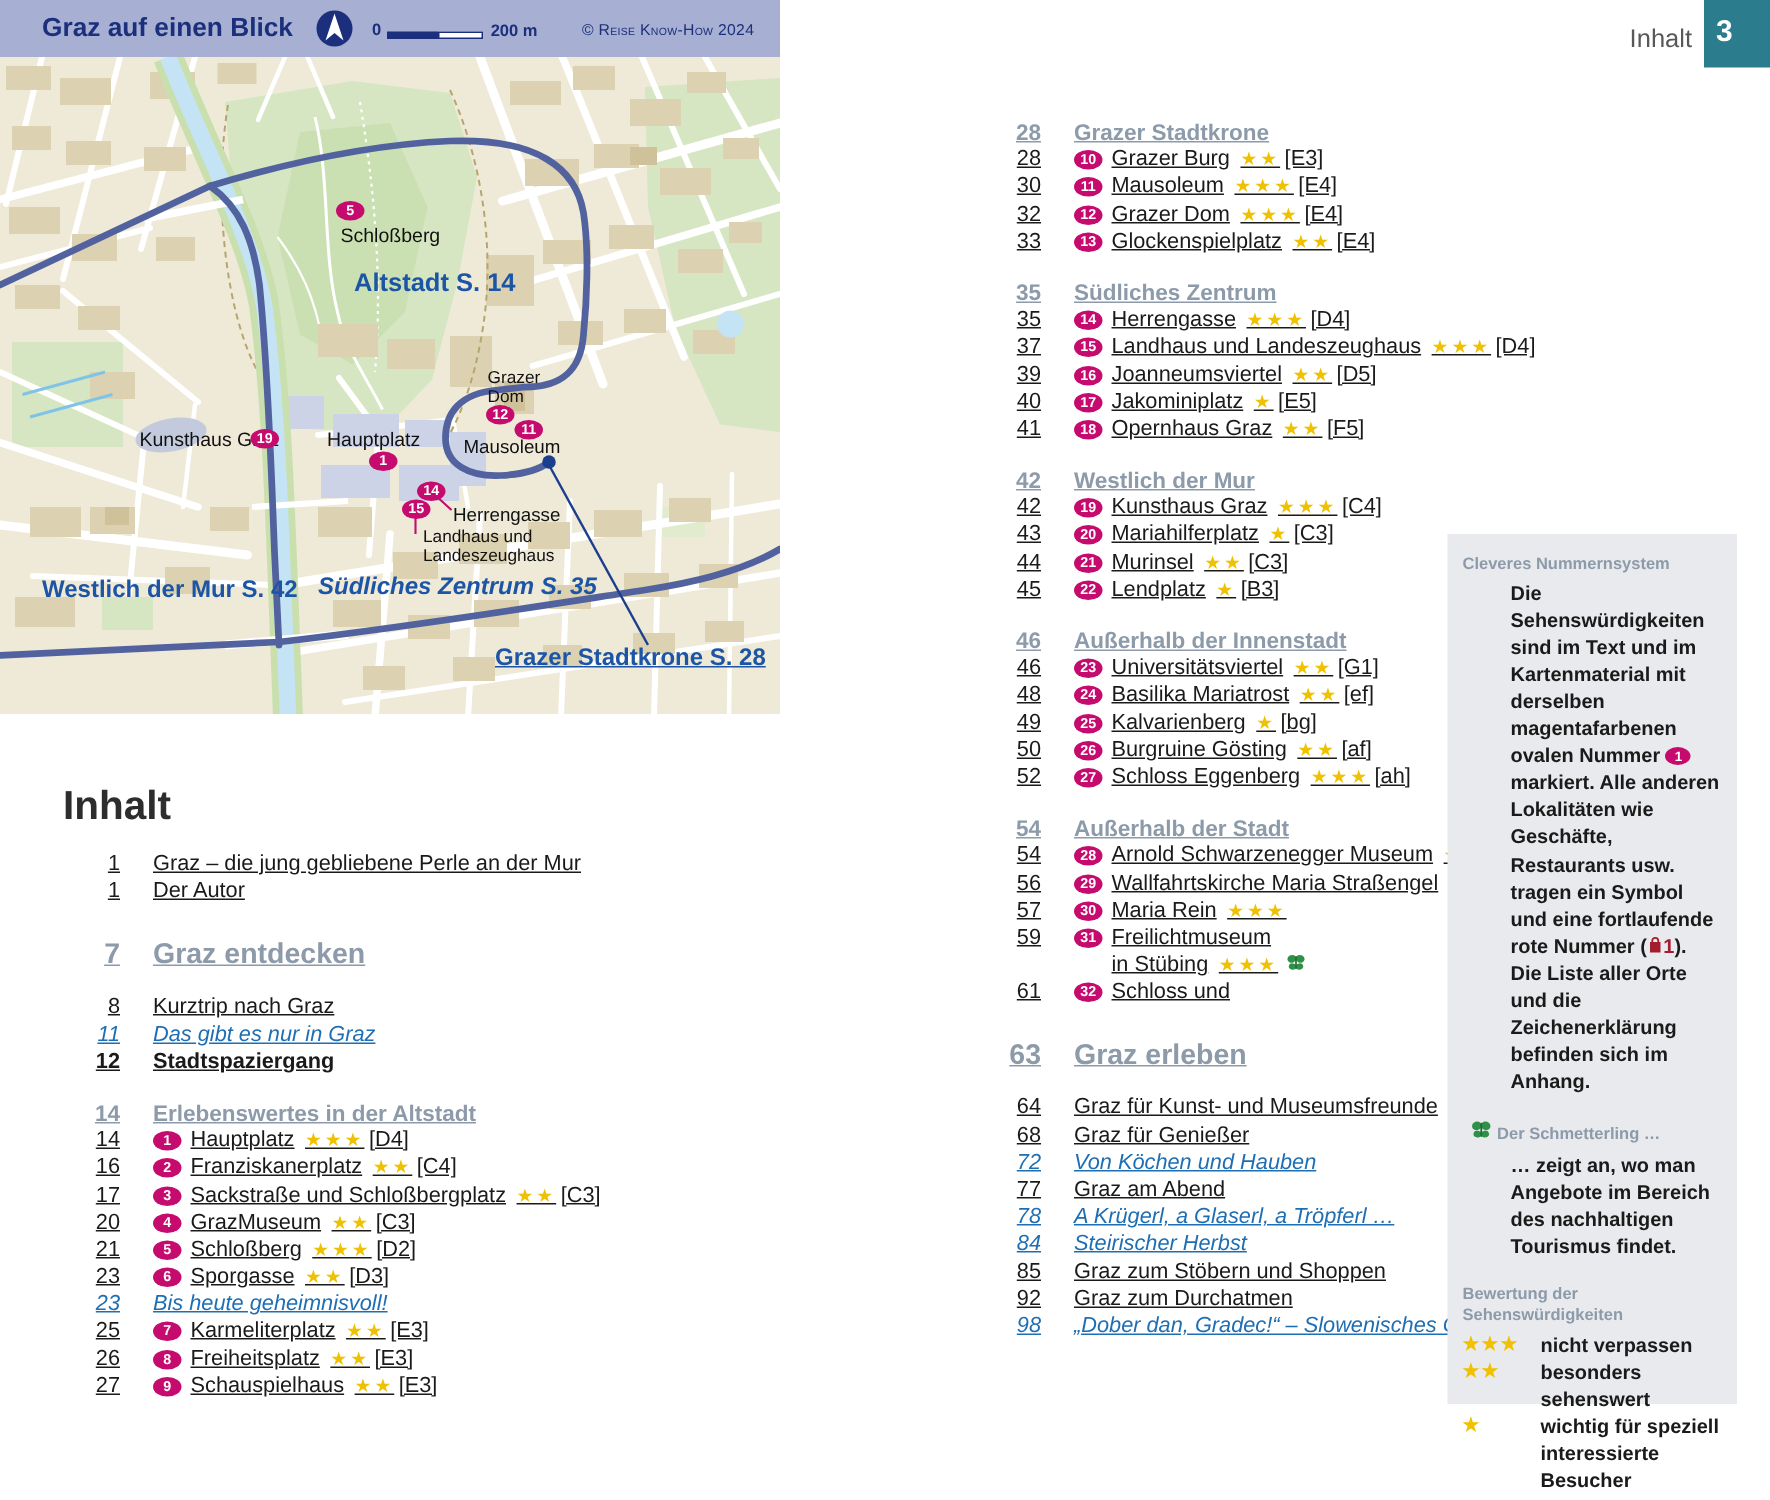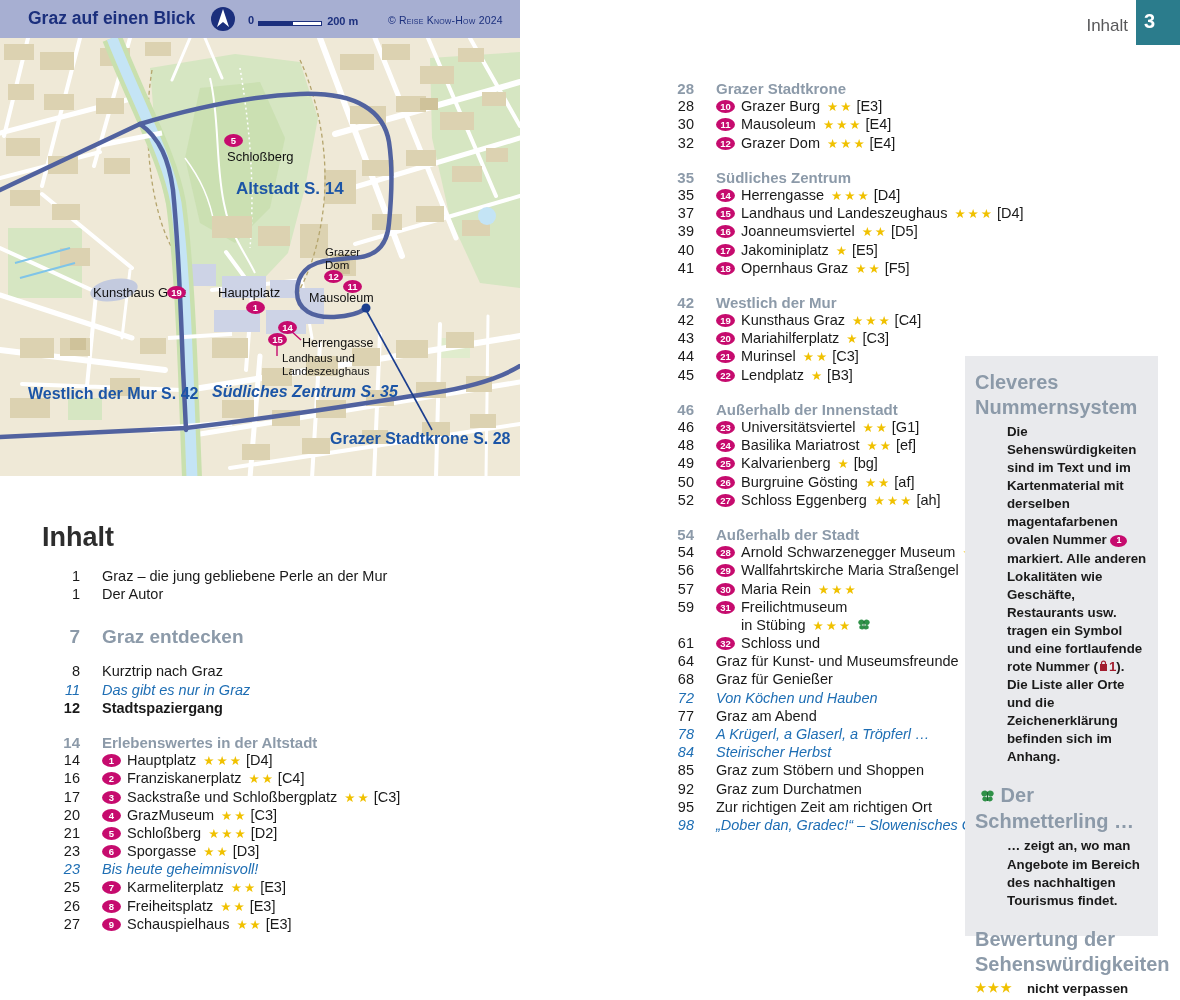--- a/index.html
+++ b/index.html
@@ -30,39 +30,39 @@
 
   
   #page-tab-label { position:absolute; right:52px; top:16px; font-size:17px; color:#58585a; }
   #page-tab-box { position:absolute; right:0; top:0; width:44px; height:45px; background:#2b7c8c;
                   color:#fff; font-size:20px; font-weight:bold; padding:10px 0 0 8px; }
 
   
   #toc-heading { position:absolute; left:42px; top:522px; font-size:27px; font-weight:bold; color:#2d2d2d; }
   #toc-left  { position:absolute; left:42px;  top:568px; width:580px; }
   #toc-right { position:absolute; left:662px; top:80px;  width:480px; }
-  .trow { display:flex; align-items:baseline; height:18.2px; font-size:14.5px; }
+  .trow { display:flex; align-items:baseline; height:18.2px; font-size:14.5px;text-decoration:underline; }
   .tnum { display:inline-block; text-align:right; flex:none; }
   #toc-left  .tnum { width:38px; margin-right:22px; }
   #toc-right .tnum { width:32px; margin-right:22px; }
   .tbody { white-space:nowrap; }
   .tbody .oval { margin-right:6px; }
   .trow.blue { color:#1e6eb4; font-style:italic; }
   .trow.bold { font-weight:bold; }
   .trow.section { color:#8c9aa9; font-weight:bold; font-size:15px; margin-top:16px; }
   .trow.chapter { color:#8c9aa9; font-weight:bold; font-size:19px; height:24px; margin-top:22px; margin-bottom:13px; }
   .trow:first-child { margin-top:0; }
   .stars { color:#f0c100; font-size:12.5px; letter-spacing:2px; margin-left:7px; }
   .grid { margin-left:3px; }
   .cont-indent { margin-left:25px; }
   .bfly { display:inline-block; margin-left:5px; vertical-align:-1px; }
 
   
   #sidebar { position:absolute; left:965px; top:356px; width:193px; height:580px; background:#e9eaed; padding:14px 10px 10px 10px; }
-  .sb-head { color:#8c9aa9; font-weight:bold; font-size:20px; line-height:1.25; margin-bottom:3px; }
+  .sb-head { color:#8c9aa9; font-weight:bold; font-size:11px; line-height:1.25; margin-bottom:3px; }
   .sb-text { font-size:13.3px; line-height:1.36; font-weight:bold; color:#1a1a1a;margin-left:32px; }
   .sb-block { margin-bottom:17px; }
   .sb-text .oval { width:17px; height:12px; font-size:9px; }
   .bagnum { color:#a21e2f; font-weight:bold; }
   .rate-row { display:flex; font-size:13.3px; font-weight:bold; line-height:1.36; }
   .rate-stars { width:52px; flex:none; color:#f0c100; font-size:12.5px; letter-spacing:1.5px; }
 </style>
 </head>
 <body>
 
@@ -236,21 +236,21 @@
 
       <span class="oval map-marker" style="left:278px; top:283px;">14</span>
       <span class="oval map-marker" style="left:268px; top:295px;">15</span>
       <span class="map-label-black" style="left:302px; top:298px; font-size:12.5px;">Herrengasse</span>
       <span class="map-label-small" style="left:282px; top:314px;">
         <span>Landhaus und</span><br><span>Landeszeughaus</span>
       </span>
 
       <span class="map-label-blue" style="left:28px; top:347px;">Westlich der Mur  S. 42</span>
       <span class="map-label-blue" style="left:212px; top:345px;font-style:italic;">Südliches Zentrum  S. 35</span>
-      <span class="map-label-blue" style="left:330px; top:392px;">Grazer Stadtkrone  S. 28</span>
+      <span class="map-label-blue" style="left:330px; top:392px;text-decoration:underline;">Grazer Stadtkrone  S. 28</span>
     </div>
   </div>
 
   <span id="page-tab-label">Inhalt</span>
   <div id="page-tab-box">3</div>
 
   <h1 id="toc-heading">Inhalt</h1>
   <div id="toc-left">
       <div class="trow plain">
         <span class="tnum">1</span>
@@ -330,20 +330,24 @@
         <span class="tnum">28</span>
         <span class="tbody"><span class="oval">10</span><span>Grazer Burg</span><span class="stars">★★</span><span class="grid">[E3]</span></span>
       </div>
       <div class="trow plain">
         <span class="tnum">30</span>
         <span class="tbody"><span class="oval">11</span><span>Mausoleum</span><span class="stars">★★★</span><span class="grid">[E4]</span></span>
       </div>
       <div class="trow plain">
         <span class="tnum">32</span>
         <span class="tbody"><span class="oval">12</span><span>Grazer Dom</span><span class="stars">★★★</span><span class="grid">[E4]</span></span>
+      </div>
+      <div class="trow plain">
+        <span class="tnum">33</span>
+        <span class="tbody"><span class="oval">13</span><span>Glockenspielplatz</span><span class="stars">★★</span><span class="grid">[E4]</span></span>
       </div>
       <div class="trow section">
         <span class="tnum">35</span>
         <span class="tbody"><span>Südliches Zentrum</span></span>
       </div>
       <div class="trow plain">
         <span class="tnum">35</span>
         <span class="tbody"><span class="oval">14</span><span>Herrengasse</span><span class="stars">★★★</span><span class="grid">[D4]</span></span>
       </div>
       <div class="trow plain">
@@ -435,20 +439,24 @@
                 <ellipse cx="4.4" cy="9" rx="2.6" ry="2.3" transform="rotate(15 4.4 9)"></ellipse>
                 <ellipse cx="9.6" cy="9" rx="2.6" ry="2.3" transform="rotate(-15 9.6 9)"></ellipse>
                 <rect x="6.4" y="1.5" width="1.2" height="9.5" rx="0.6" fill="#1e6b33"></rect>
               </g>
             </svg></span></span>
       </div>
       <div class="trow plain">
         <span class="tnum">61</span>
         <span class="tbody"><span class="oval">32</span><span>Schloss und</span></span>
       </div>
+      <div class="trow chapter">
+        <span class="tnum">63</span>
+        <span class="tbody"><span>Graz erleben</span></span>
+      </div>
       <div class="trow plain">
         <span class="tnum">64</span>
         <span class="tbody"><span>Graz für Kunst- und Museumsfreunde</span></span>
       </div>
       <div class="trow plain">
         <span class="tnum">68</span>
         <span class="tbody"><span>Graz für Genießer</span></span>
       </div>
       <div class="trow blue">
         <span class="tnum">72</span>
@@ -466,24 +474,20 @@
         <span class="tnum">84</span>
         <span class="tbody"><span>Steirischer Herbst</span></span>
       </div>
       <div class="trow plain">
         <span class="tnum">85</span>
         <span class="tbody"><span>Graz zum Stöbern und Shoppen</span></span>
       </div>
       <div class="trow plain">
         <span class="tnum">92</span>
         <span class="tbody"><span>Graz zum Durchatmen</span></span>
-      </div>
-      <div class="trow plain">
-        <span class="tnum">95</span>
-        <span class="tbody"><span>Zur richtigen Zeit am richtigen Ort</span></span>
       </div>
       <div class="trow blue">
         <span class="tnum">98</span>
         <span class="tbody"><span>„Dober dan, Gradec!“ – Slowenisches Graz</span></span>
       </div>
     </div>
 
   <div id="sidebar">
     <div class="sb-block">
       <div class="sb-head">Cleveres Nummernsystem</div>

